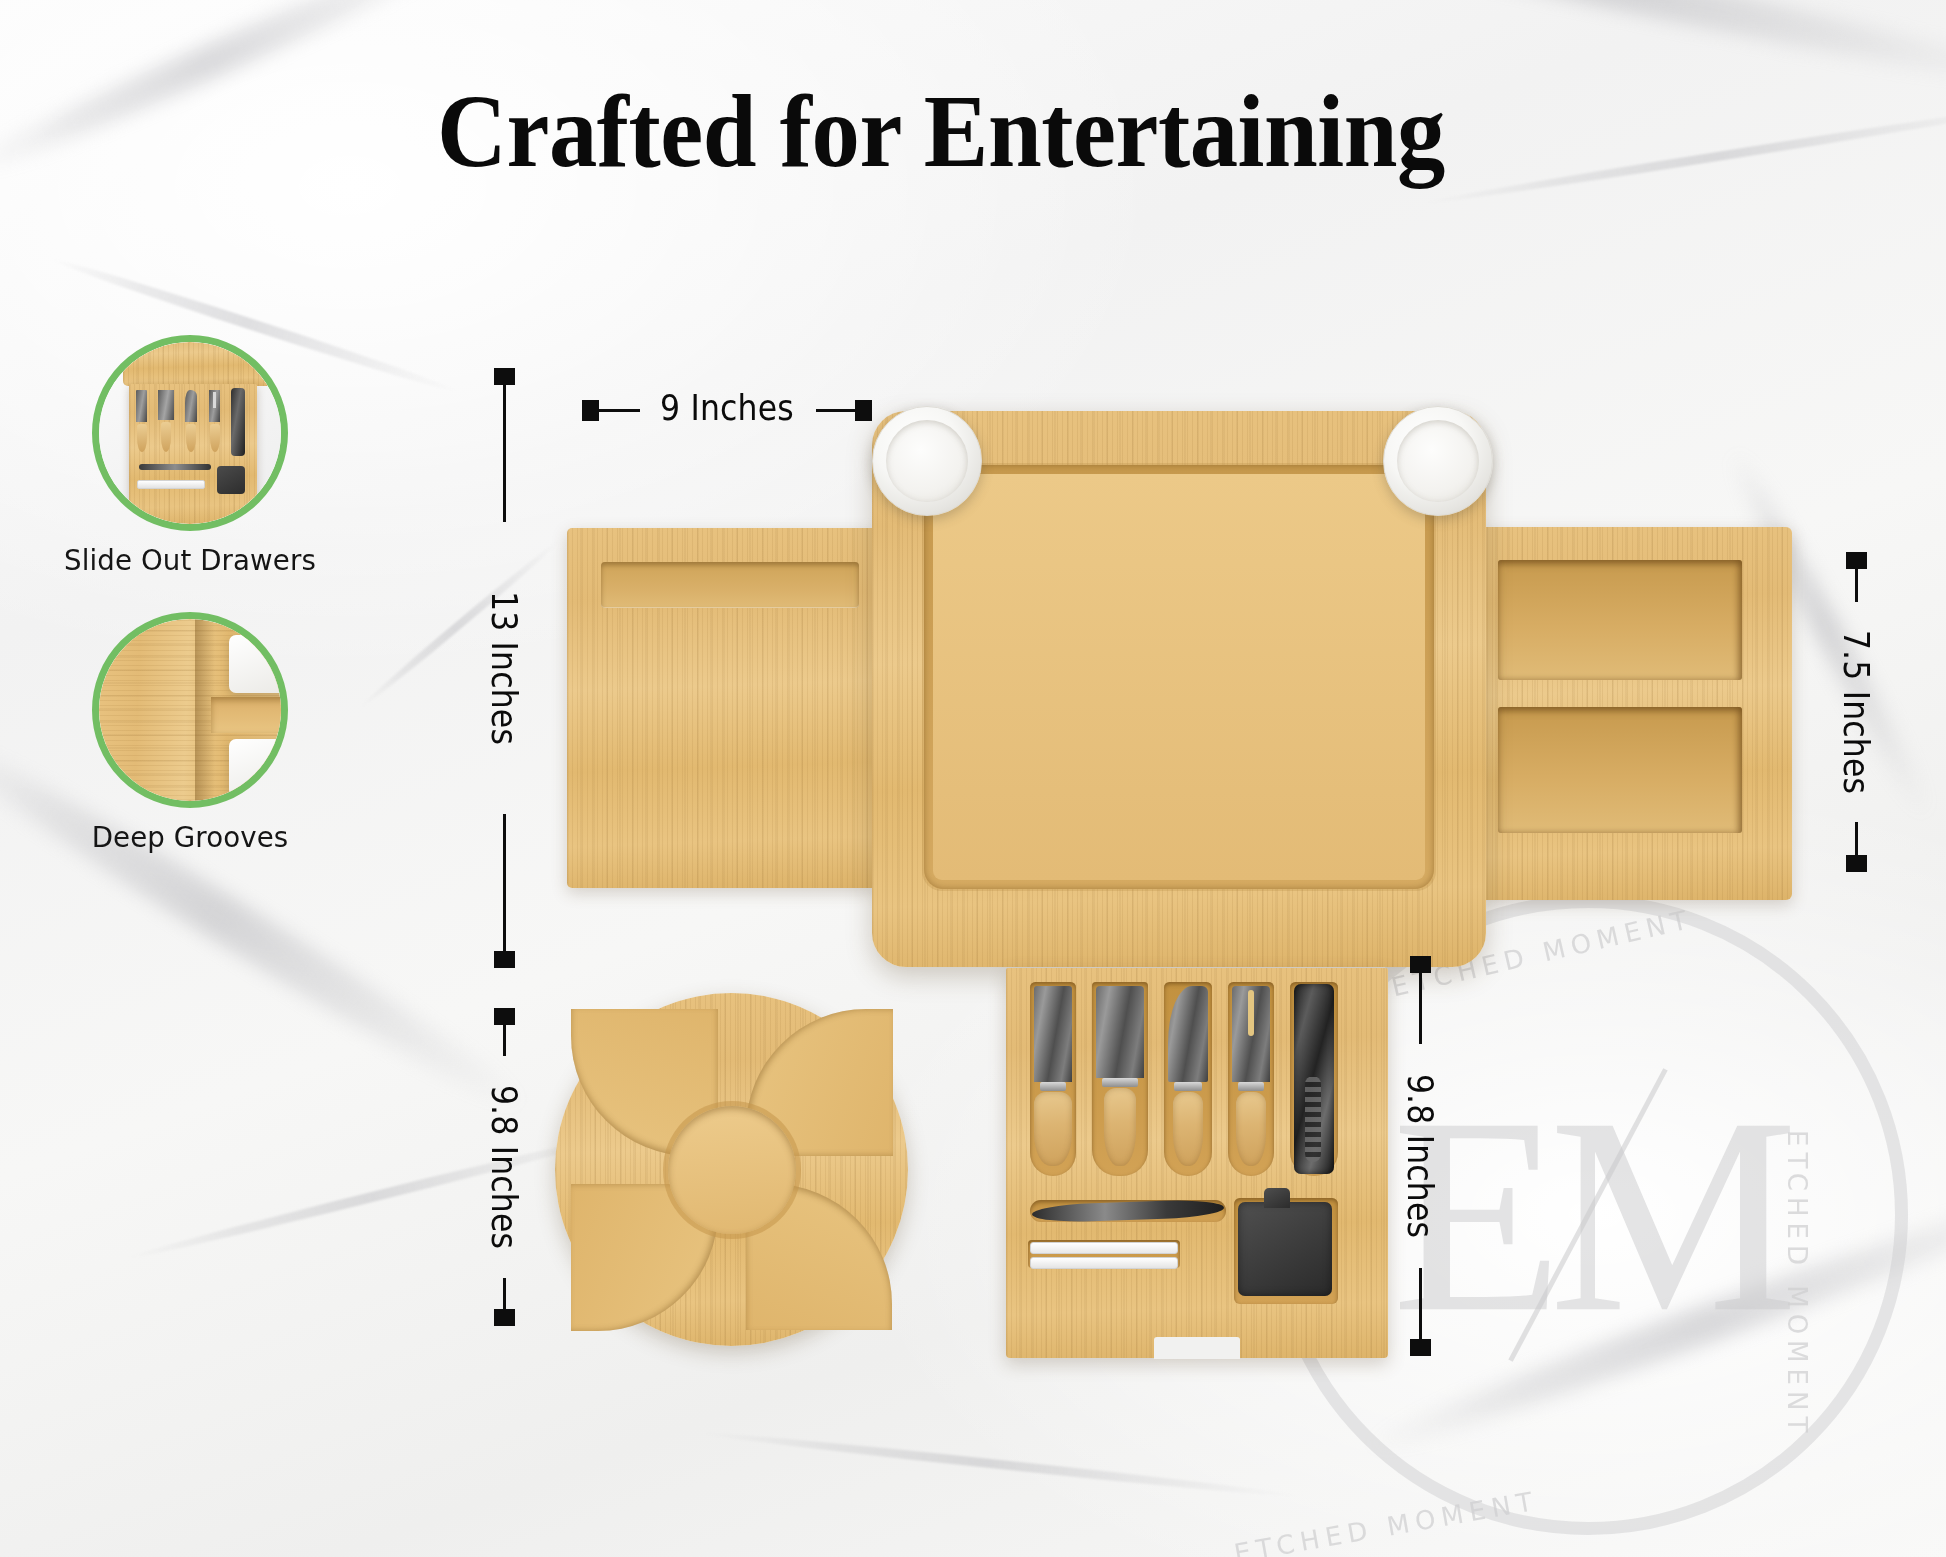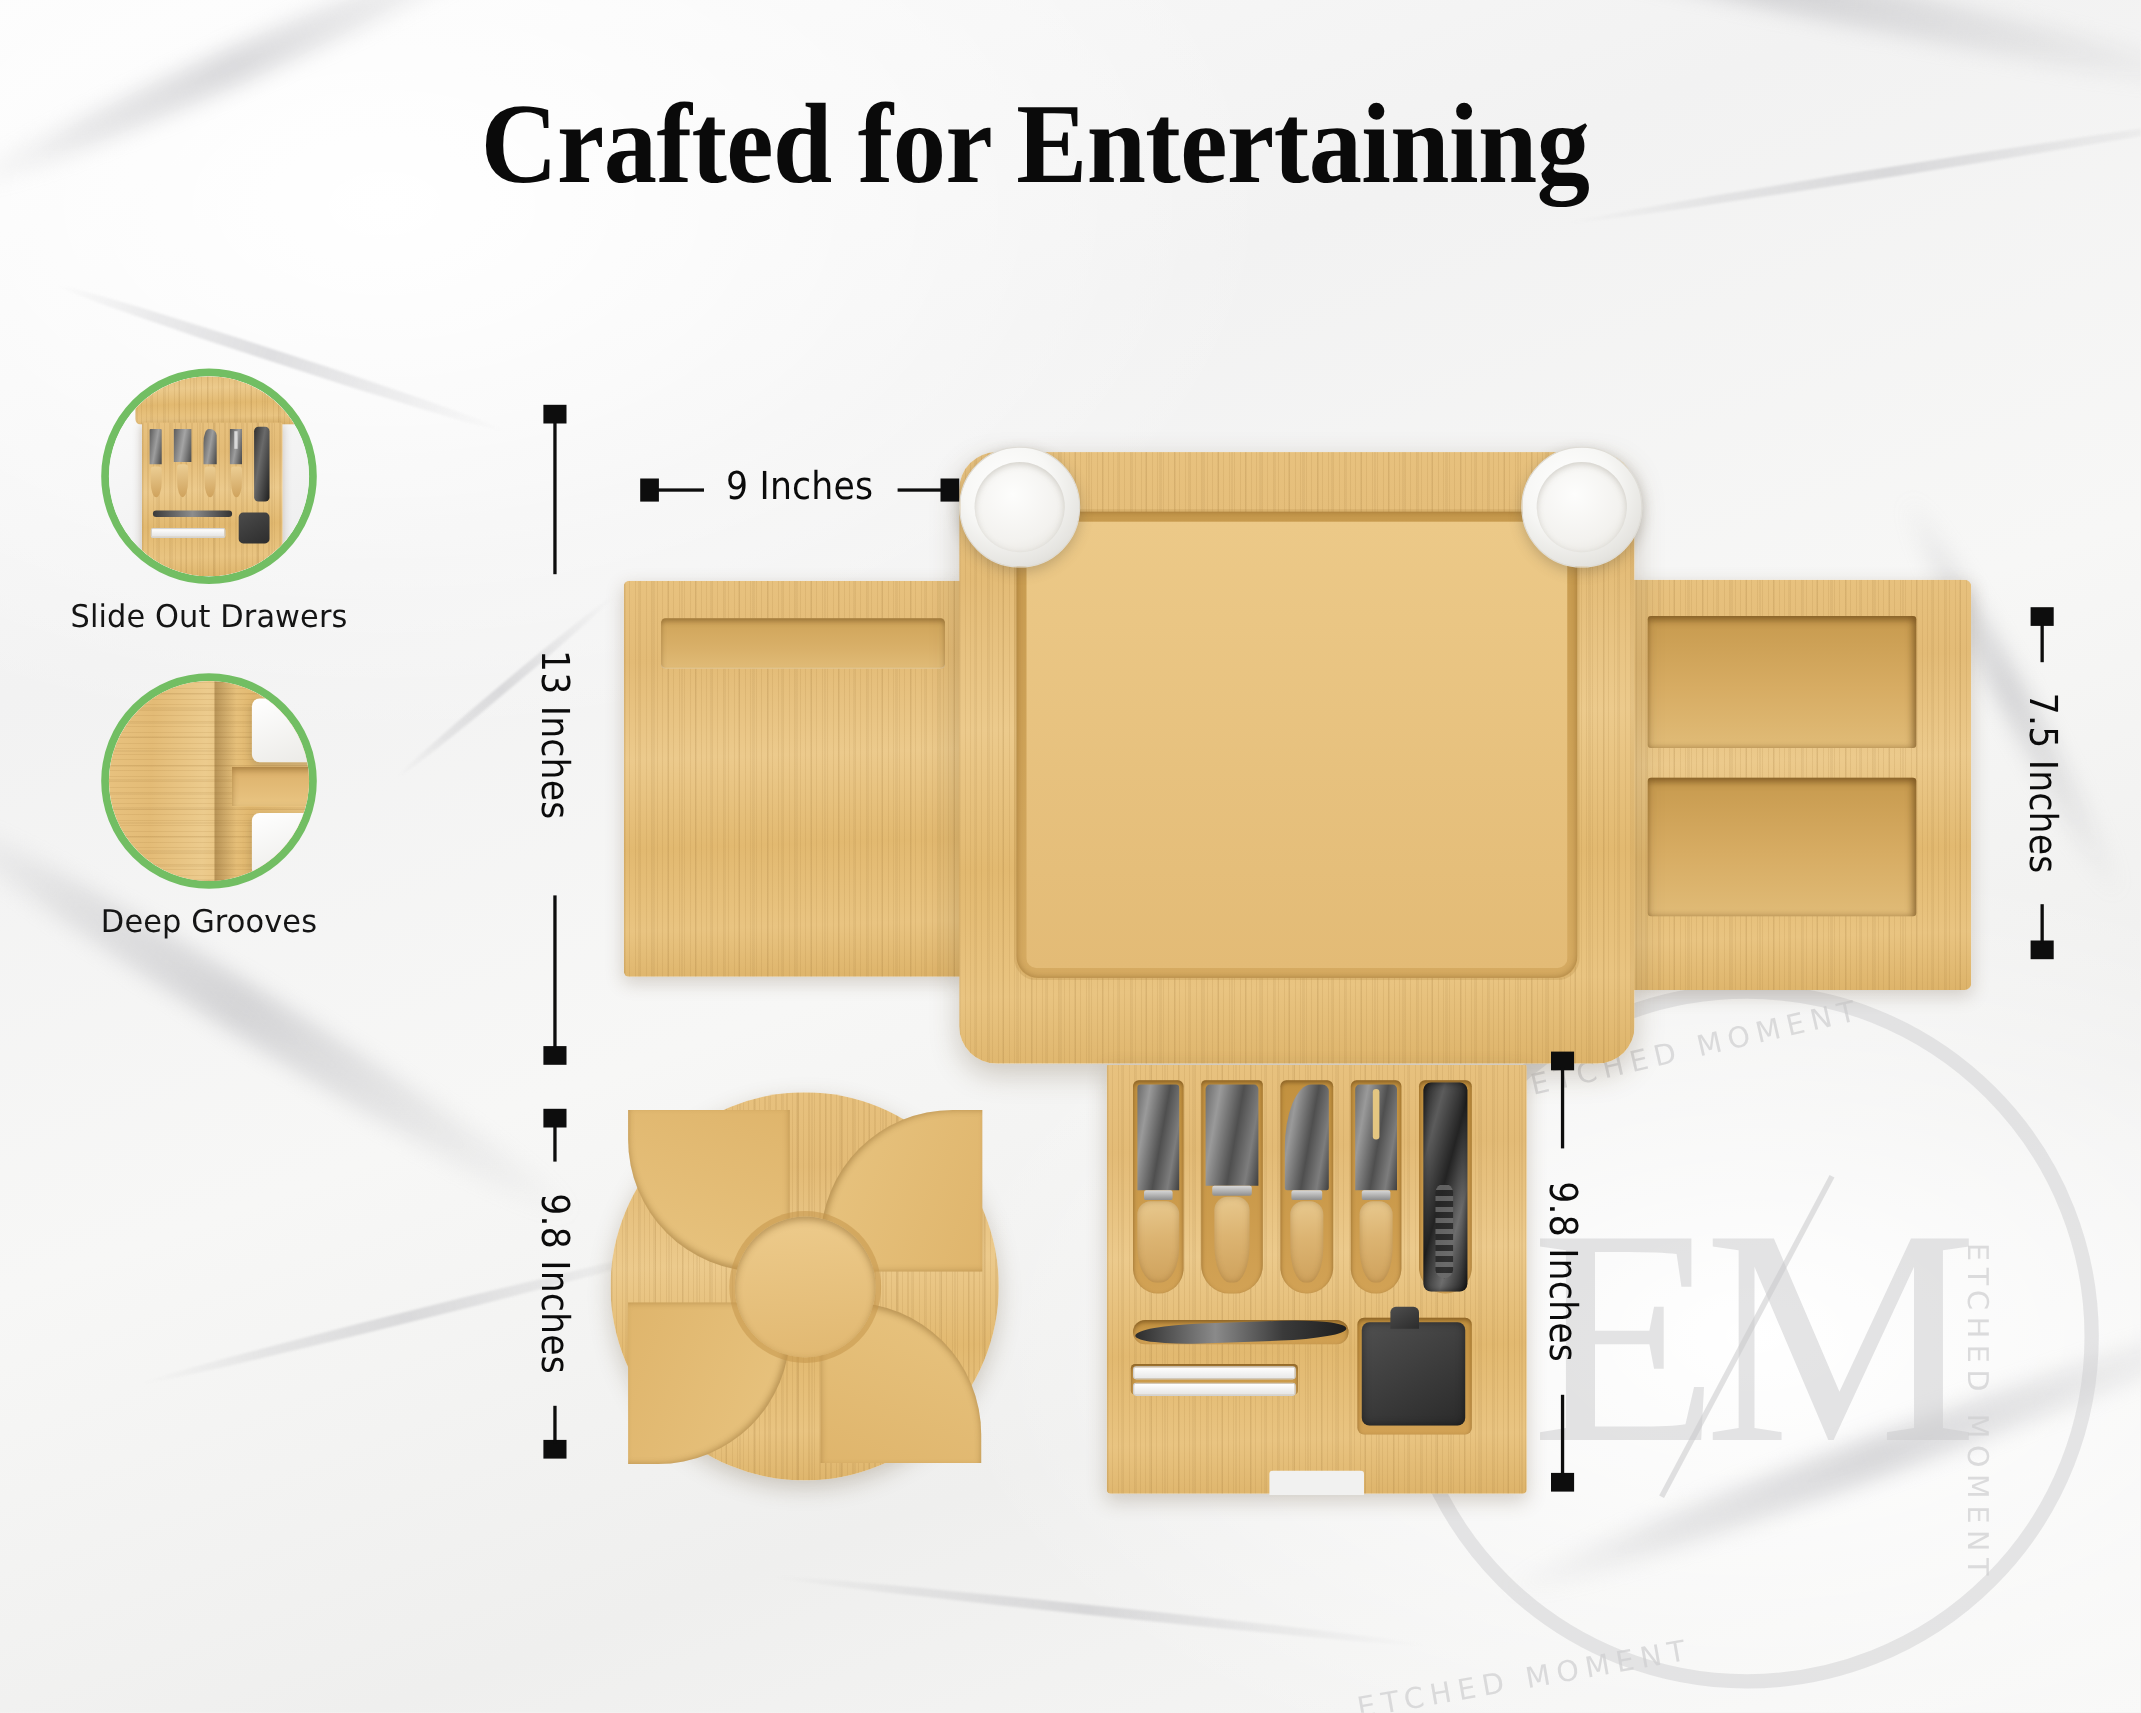--- a/index.html
+++ b/index.html
@@ -437,21 +437,21 @@
 
     <div style="position:absolute;left:232px;top:234px;width:94px;height:94px;border-radius:7px 7px 7px 7px;
                 background:linear-gradient(150deg,#505050,#2a2a2a);box-shadow:inset 0 0 8px rgba(0,0,0,.45);">
       <div style="position:absolute;left:26px;top:-14px;width:26px;height:20px;background:linear-gradient(150deg,#4e4e4e,#2c2c2c);border-radius:5px 5px 0 0;"></div>
     </div>
 
     <div class="notch"></div>
   </div>
 
 
-  <div class="dim dim-h" style="left:582px; top:392px; width:290px;margin-top:35px;">
+  <div class="dim dim-h" style="left:582px; top:392px; width:290px;">
     <div class="cap" style="left:0;"></div>
     <div class="cap" style="right:0;"></div>
     <div class="line" style="left:14px; width:44px;"></div>
     <div class="line" style="right:14px; width:42px;"></div>
     <div class="dtext">9 Inches</div>
   </div>
 
   <div class="dim dim-v" style="left:486px; top:368px; height:600px;">
     <div class="cap" style="top:0;"></div>
     <div class="cap" style="bottom:0;"></div>

